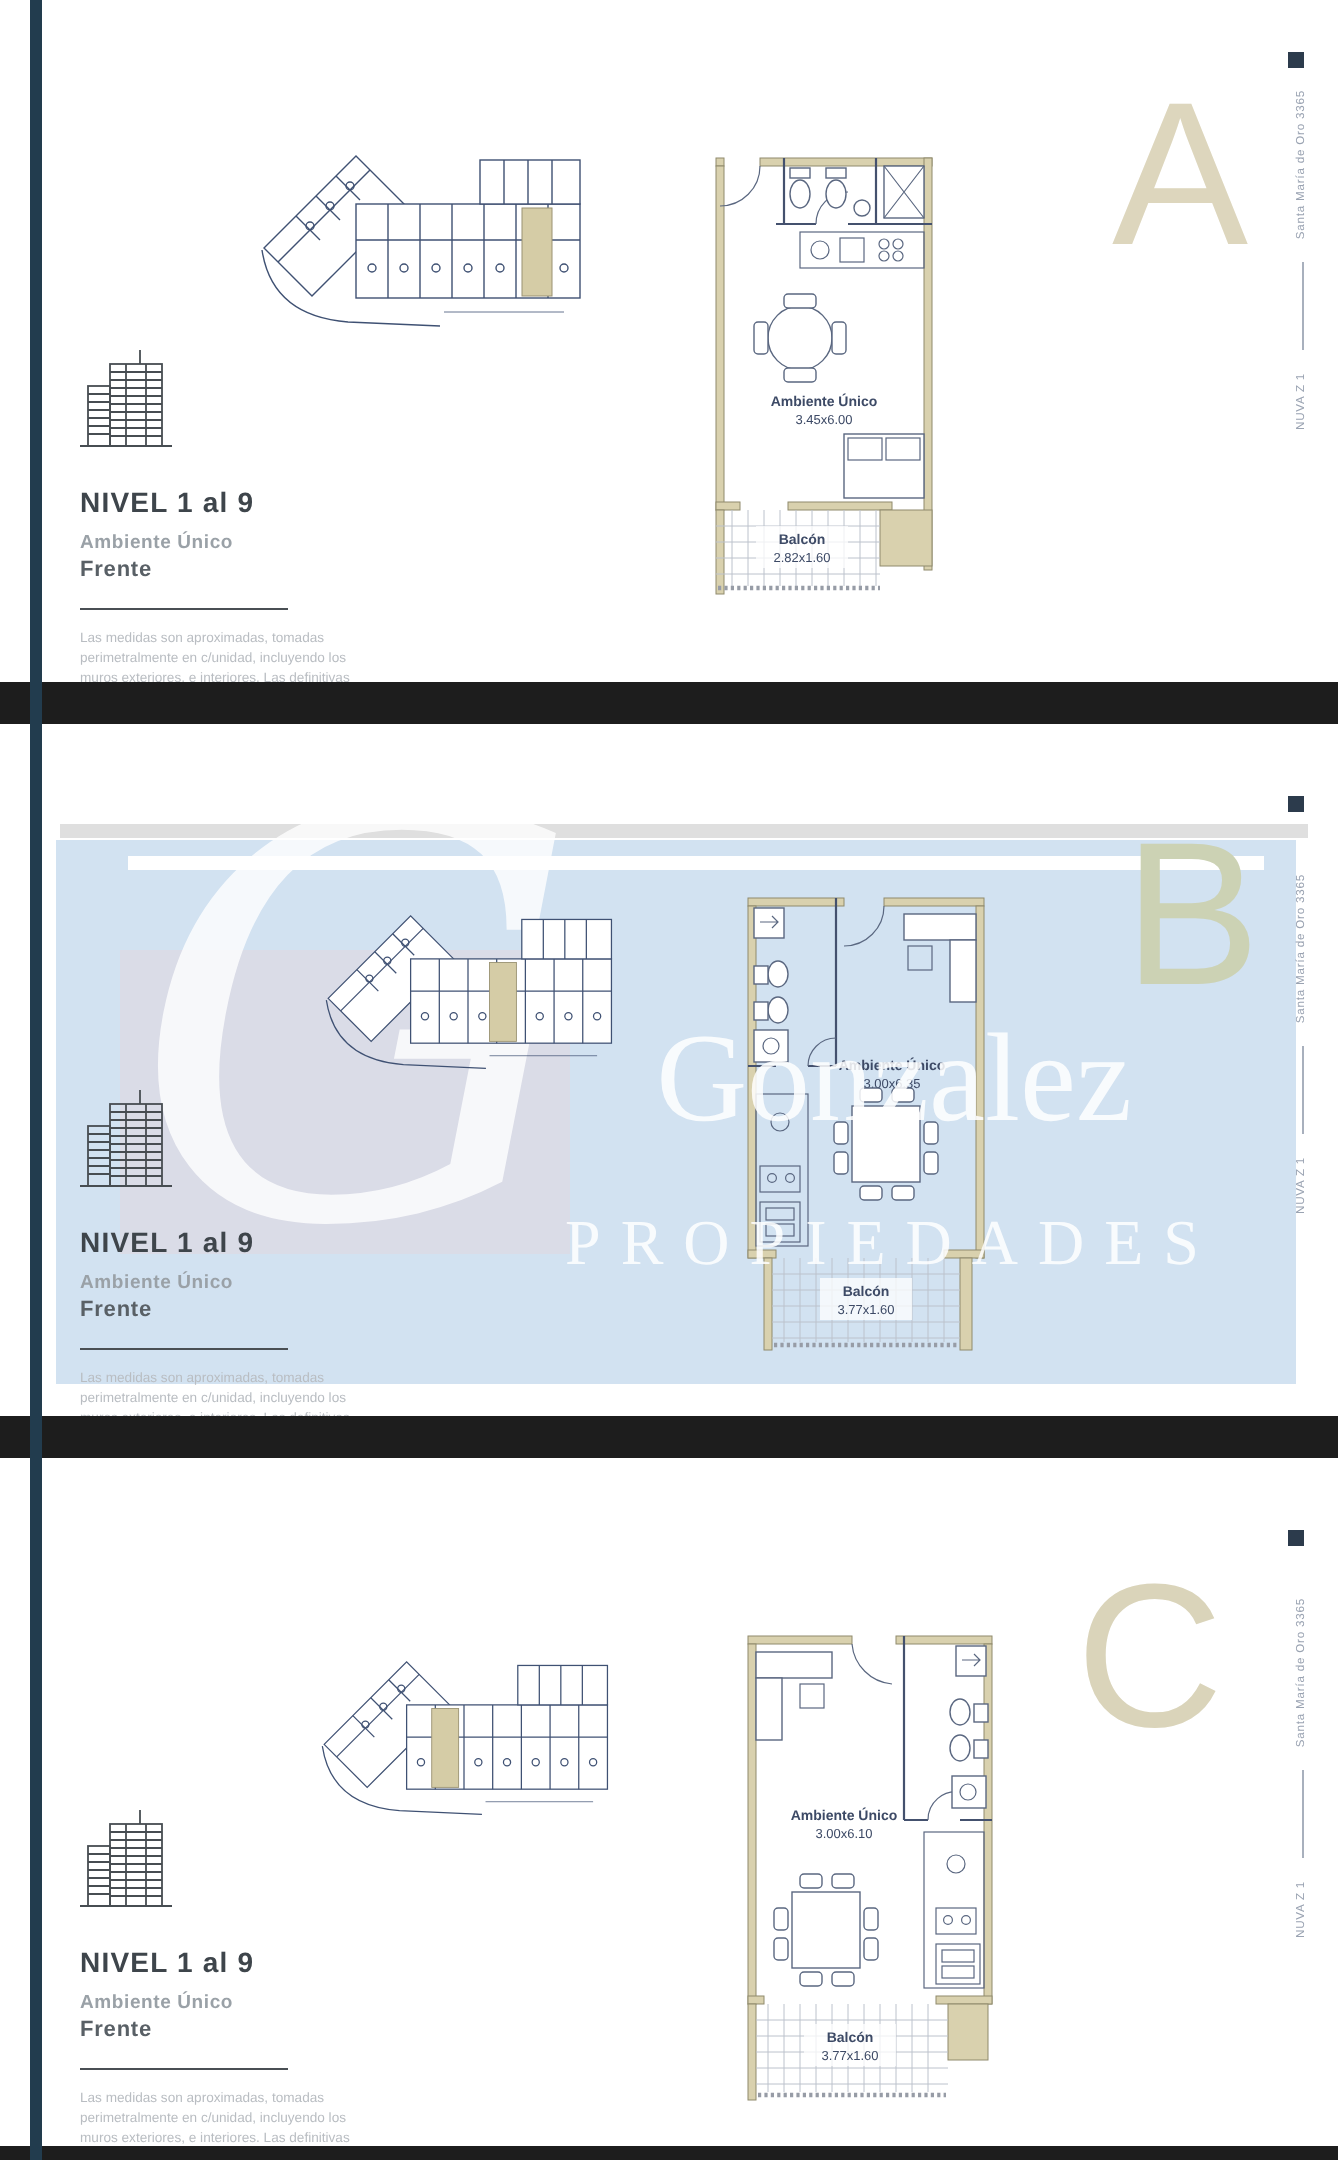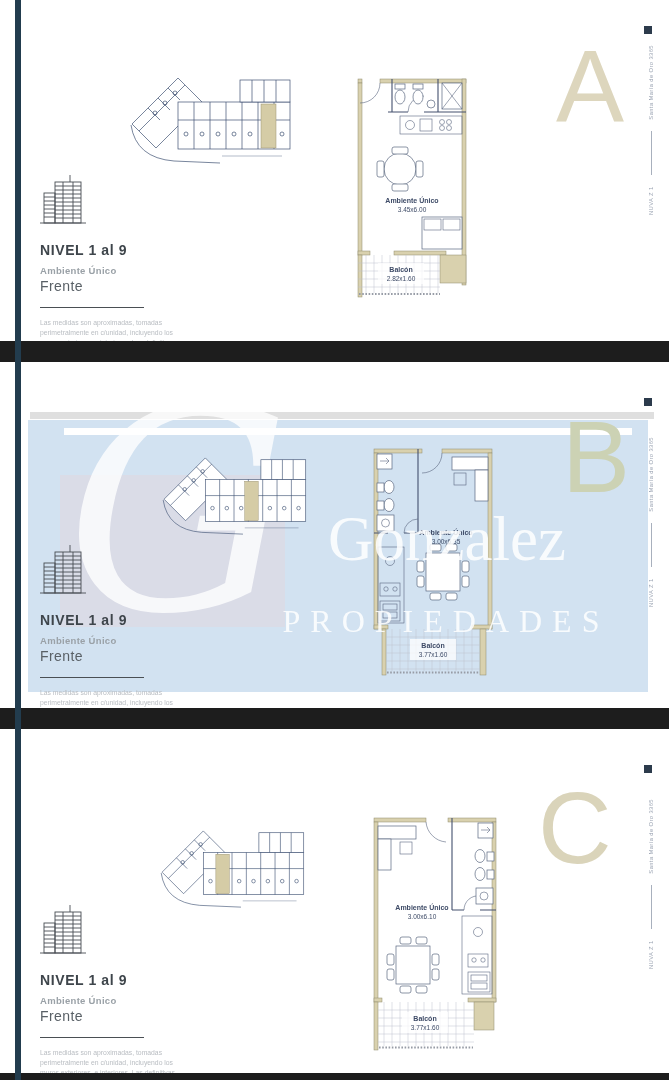--- a/index.html
+++ b/index.html
@@ -9,21 +9,21 @@
 
   .leftbar{position:absolute;left:15px;top:0;width:6px;height:1080px;background:#223c4e;z-index:25}
   .divider{position:absolute;left:0;width:669px;background:#1d1d1d;z-index:20}
 
   .panel{position:absolute;left:0;width:669px;overflow:hidden;background:#fff}
 
   
   .info{position:absolute;left:40px;width:138px;z-index:6}
   .info h2{margin:9px 0 0;font-size:14px;font-weight:bold;color:#3e454b;letter-spacing:.6px}
   .info .sub{margin-top:7px;font-size:9.5px;font-weight:bold;color:#9aa1a7;letter-spacing:.3px}
-  .info .fr{margin-top:2px;font-size:14px;font-weight:normal;color:#596066;letter-spacing:.4px}
+  .info .fr{margin-top:2px;font-size:11px;font-weight:bold;color:#596066;letter-spacing:.4px}
   .info .rule{margin-top:13px;width:104px;border-top:1.4px solid #4a4f54}
   .info .disc{margin:10px 0 0;font-size:6.8px;line-height:1.5;color:#b9bdc2}
 
   .keyplan,.unitplan{position:absolute;z-index:6}
 
   .letter{position:absolute;font-size:102px;font-weight:300;line-height:1;z-index:4;
           font-family:"Liberation Sans",sans-serif}
   #pa .letter{color:#ddd6bd}
   #pb .letter{color:#ccd2b4}
   #pc .letter{color:#dad4ba}

